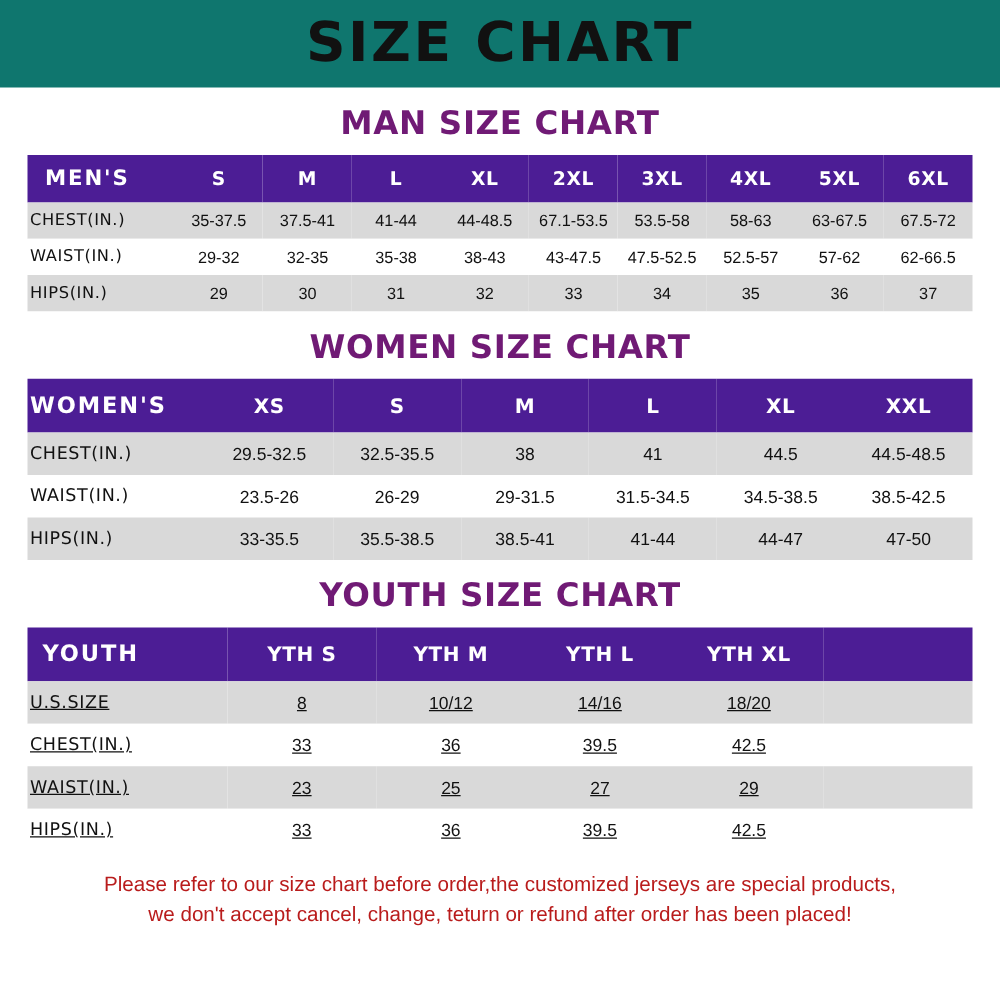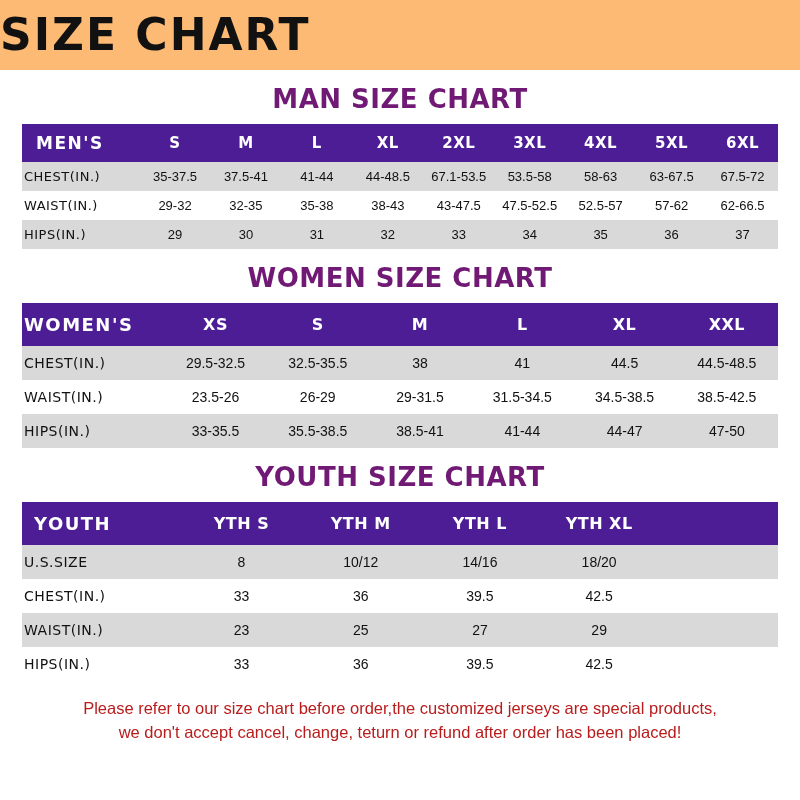--- a/index.html
+++ b/index.html
@@ -17,23 +17,24 @@
     position: relative;
     width: 800px;
     height: 800px;
     background: #ffffff;
     box-sizing: border-box;
   }
   
   .banner {
     position: relative;
     height: 70px;
-    background: #fdba74;
+    background: #0f766e;
     display: flex;
     align-items: center;
+    justify-content: center;
   }
   .banner-title {
     font-family: "DejaVu Sans", sans-serif;
     font-weight: bold;
     font-size: 44px;
     letter-spacing: 2px;
     color: #111111;
     line-height: 1;
   }
   .content {
@@ -92,21 +93,21 @@
   table.size-table tbody tr.even td {
     background: #ffffff;
   }
   
   #women-table thead th { font-size: 16px; padding: 11px 2px; }
   #women-table thead th.rowlabel { font-size: 18px; }
   #women-table tbody td { font-size: 14px; padding: 9px 2px; }
   #women-table tbody td.rowlabel { font-size: 14px; }
   #youth-table thead th { font-size: 16px; padding: 11px 12px; }
   #youth-table thead th.rowlabel { font-size: 18px; }
-  #youth-table tbody td { font-size: 14px; padding: 9px 2px; }
+  #youth-table tbody td { font-size: 14px; padding: 9px 2px; text-decoration: underline; }
   #youth-table tbody td.rowlabel { font-size: 14px; }
   .footer-note {
     margin-top: 16px;
     padding: 0 18px;
     text-align: center;
     color: #b91c1c;
     font-family: "Liberation Sans", sans-serif;
     font-size: 16.5px;
     line-height: 1.45;
   }

